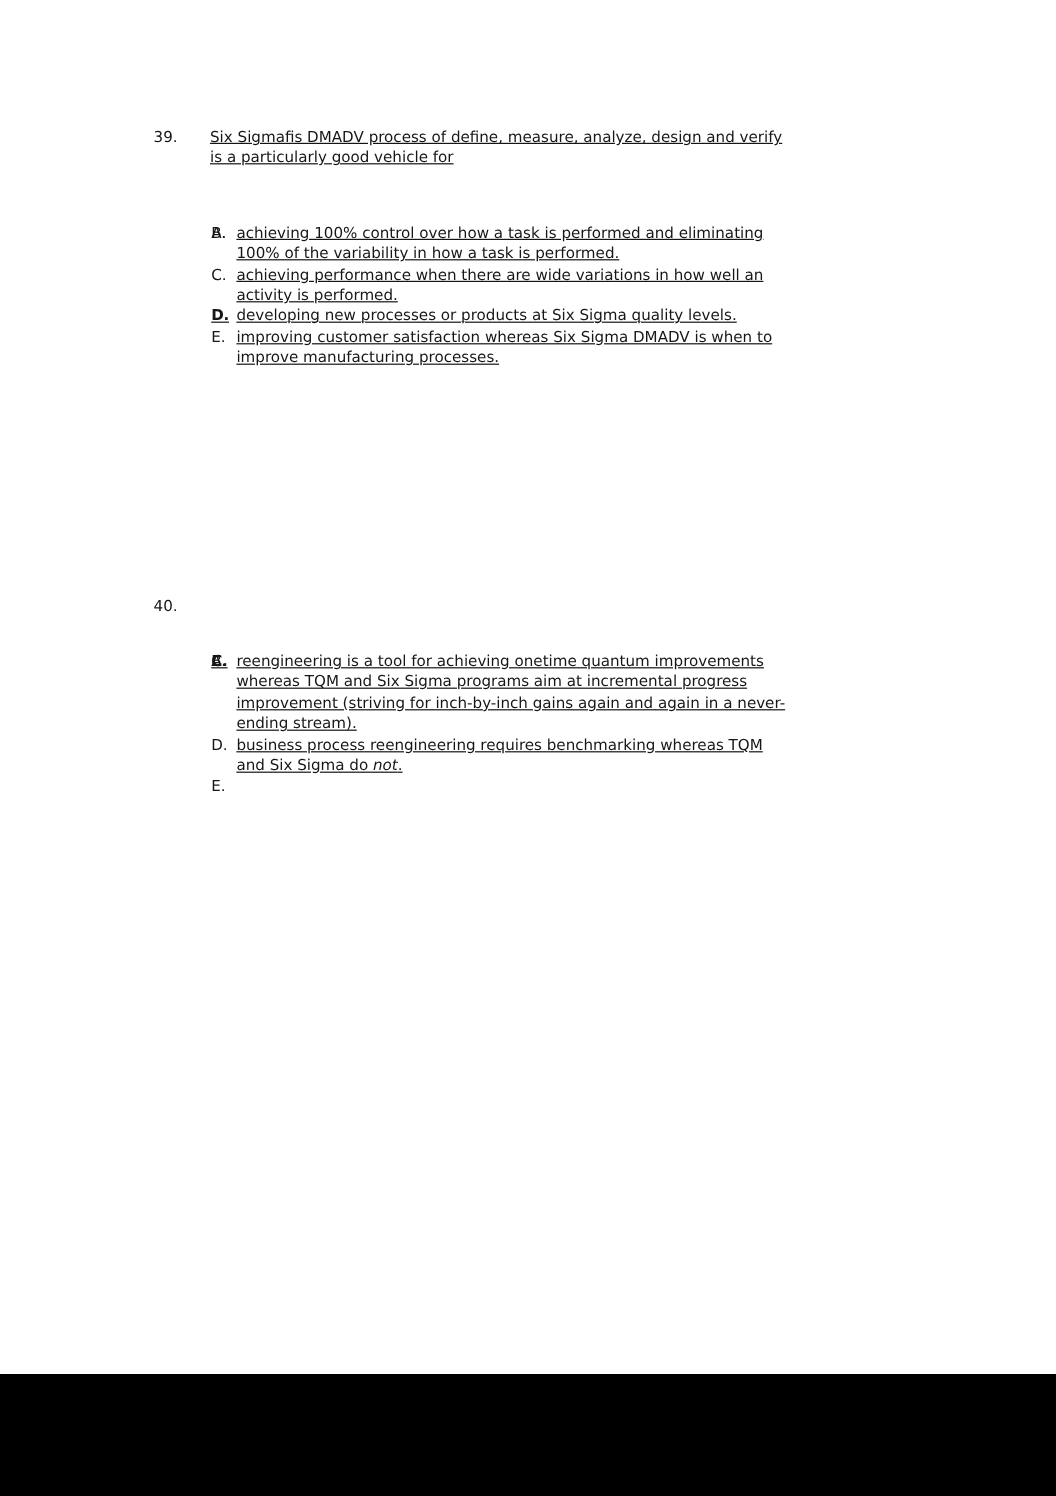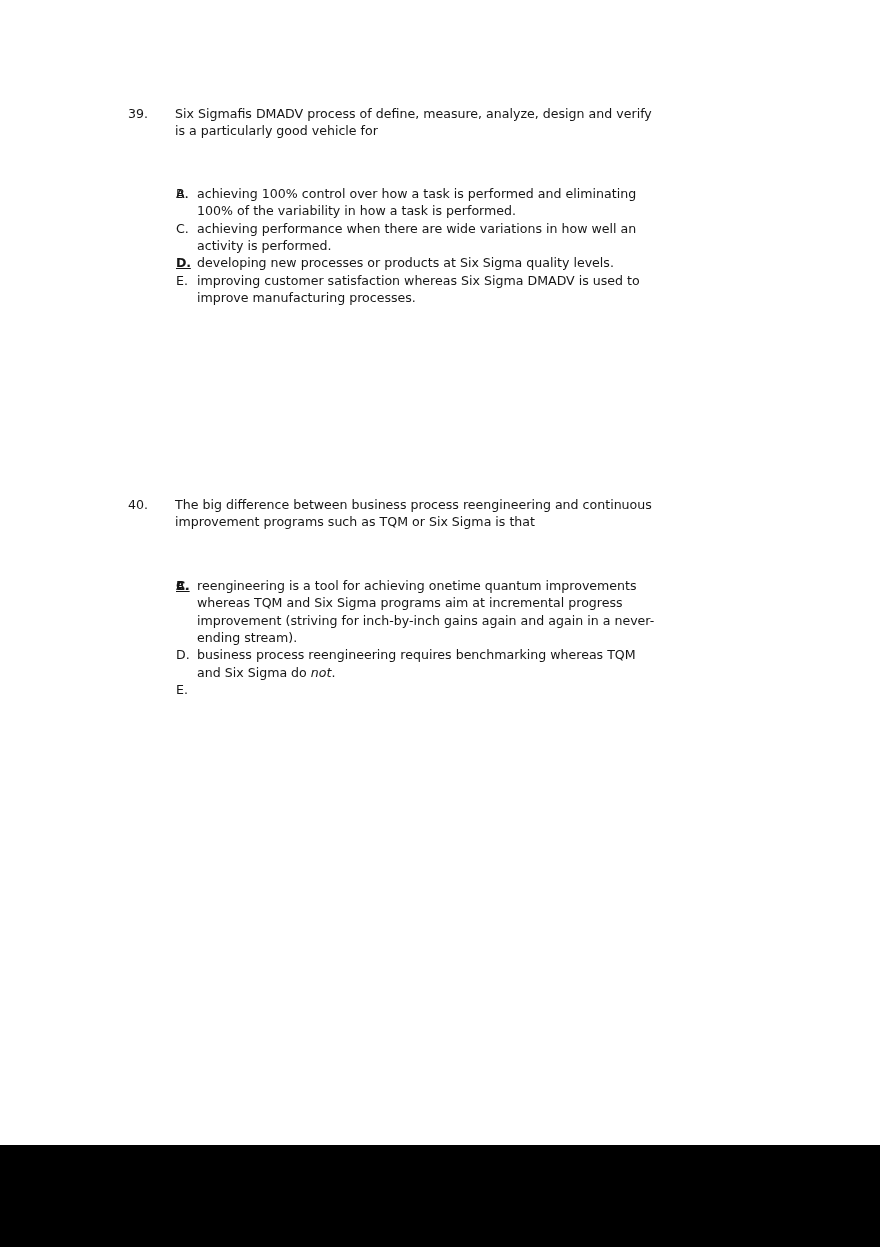--- a/index.html
+++ b/index.html
@@ -16,20 +16,21 @@
     width: 880px;
     height: 1247px;
     background: #ffffff;
     overflow: hidden;
   }
   
   .question {
     position: absolute;
     left: 0;
     width: 756px;
+    text-decoration: underline;
   }
   .q-stem {
     position: relative;
     padding-left: 175px;
     padding-right: 100px;
     font-size: 12.6px;
     line-height: 17.4px;
     text-align: left;
   }
   .q-number {
@@ -110,30 +111,29 @@
         <span class="opt-text">achieving performance when there are wide variations in how well an activity is performed.</span>
       </div>
 
       <div class="option">
         <span class="opt-letter marked">D.</span>
         <span class="opt-text">developing new processes or products at Six Sigma quality levels.</span>
       </div>
 
       <div class="option">
         <span class="opt-letter">E.</span>
-        <span class="opt-text">improving customer satisfaction whereas Six Sigma DMADV is used to improve manufacturing processes.</span>
+        <span class="opt-text">improving customer satisfaction whereas Six Sigma DMADV is when to improve manufacturing processes.</span>
       </div>
 
     </div>
   </div>
 
   <div class="question" style="top:496px;">
     <div class="q-stem">
       <span class="q-number">40.</span>
-      <span>The big difference between business process reengineering and continuous improvement programs such as TQM or Six Sigma is that</span>
     </div>
 
     <div class="options" style="margin-top:46px;">
 
       <div class="option">
         <span class="opt-letter">A.</span>
       </div>
 
       <div class="option">
         <span class="opt-letter">B.</span>

